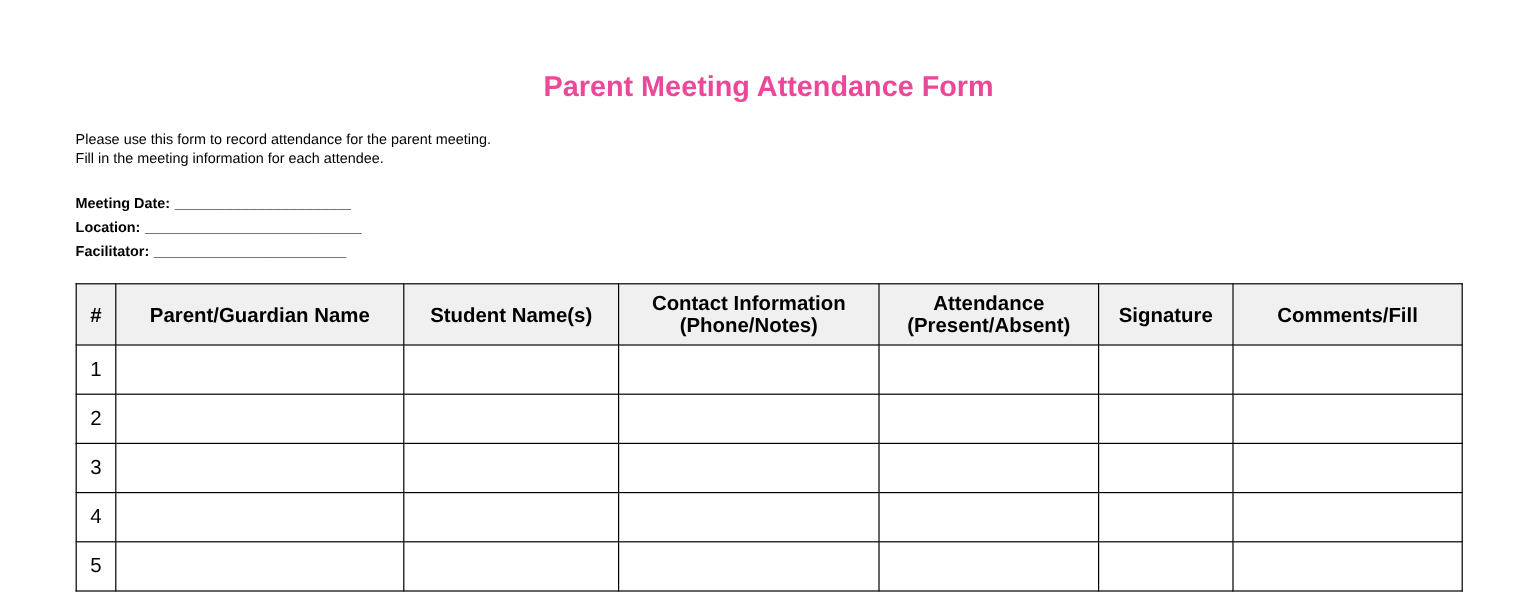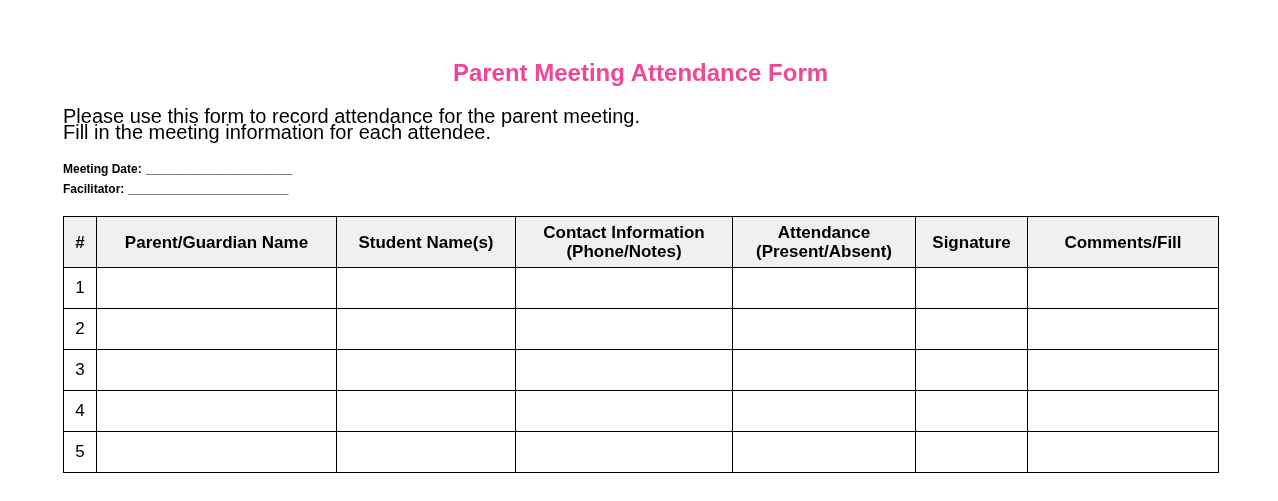--- a/index.html
+++ b/index.html
@@ -22,21 +22,21 @@
     margin: 0;
     padding-top: 59px;
     font-size: 24px;
     line-height: 27px;
     font-weight: bold;
     text-align: center;
     color: #ec4899;
   }
   .intro {
     margin: 22px 0 0 0;
-    font-size: 20px;
+    font-size: 12px;
     line-height: 16px;
   }
   .intro div {
     white-space: nowrap;
   }
   .meta-fields {
     margin: 19px 0 0 0;
     font-size: 12px;
     line-height: 20px;
     font-weight: bold;
@@ -90,20 +90,23 @@
   <h1 class="doc-title">Parent Meeting Attendance Form</h1>
 
   <div class="intro">
     <div>Please use this form to record attendance for the parent meeting.</div>
     <div>Fill in the meeting information for each attendee.</div>
   </div>
 
   <div class="meta-fields">
     <div class="meta-field">
       <span class="label">Meeting Date:</span><span class="blank">______________________</span>
+    </div>
+    <div class="meta-field">
+      <span class="label">Location:</span><span class="blank">___________________________</span>
     </div>
     <div class="meta-field">
       <span class="label">Facilitator:</span><span class="blank">________________________</span>
     </div>
   </div>
 
   <table class="attendance">
     <colgroup>
       <col style="width:33px">
       <col style="width:240px">

